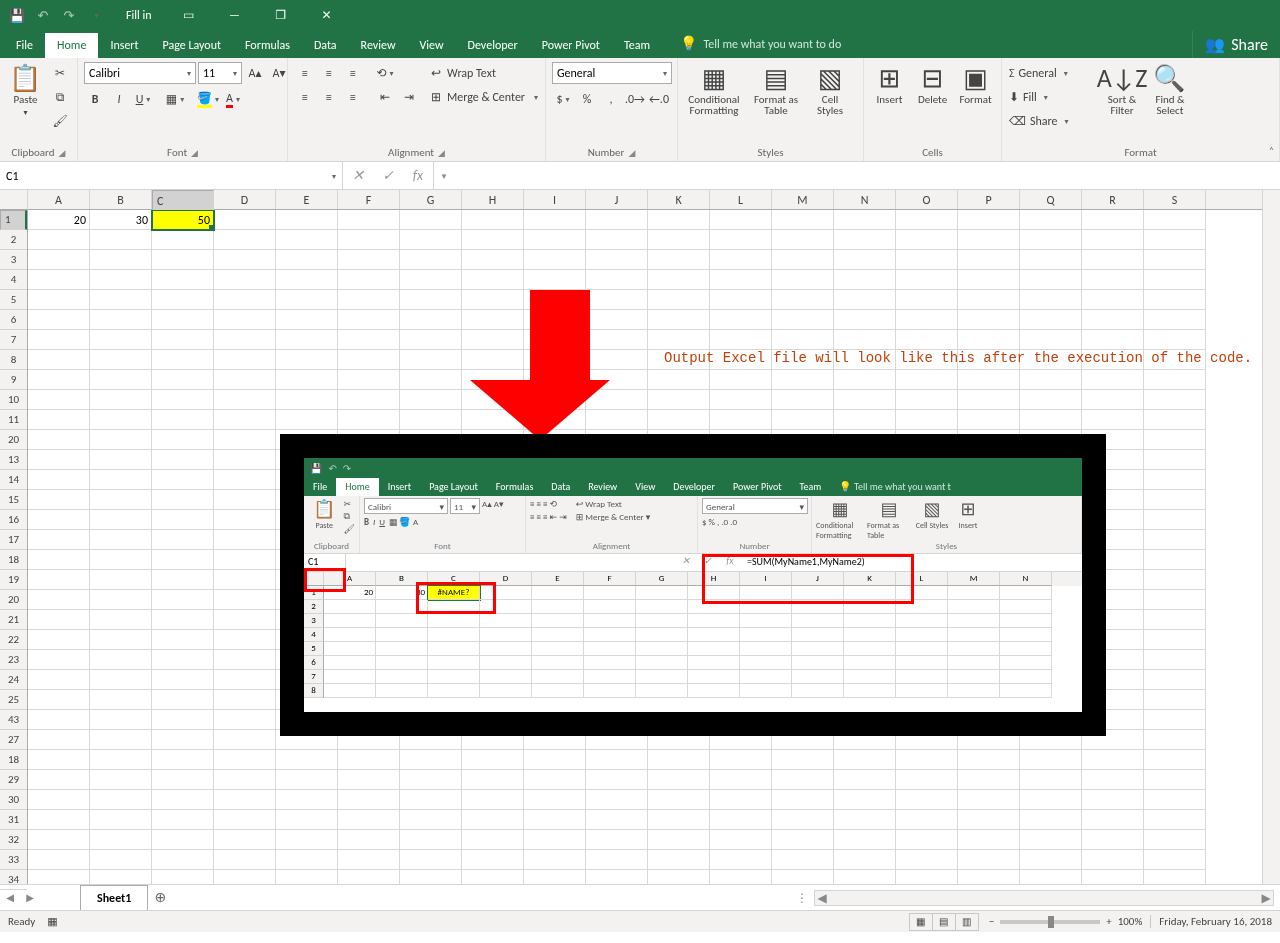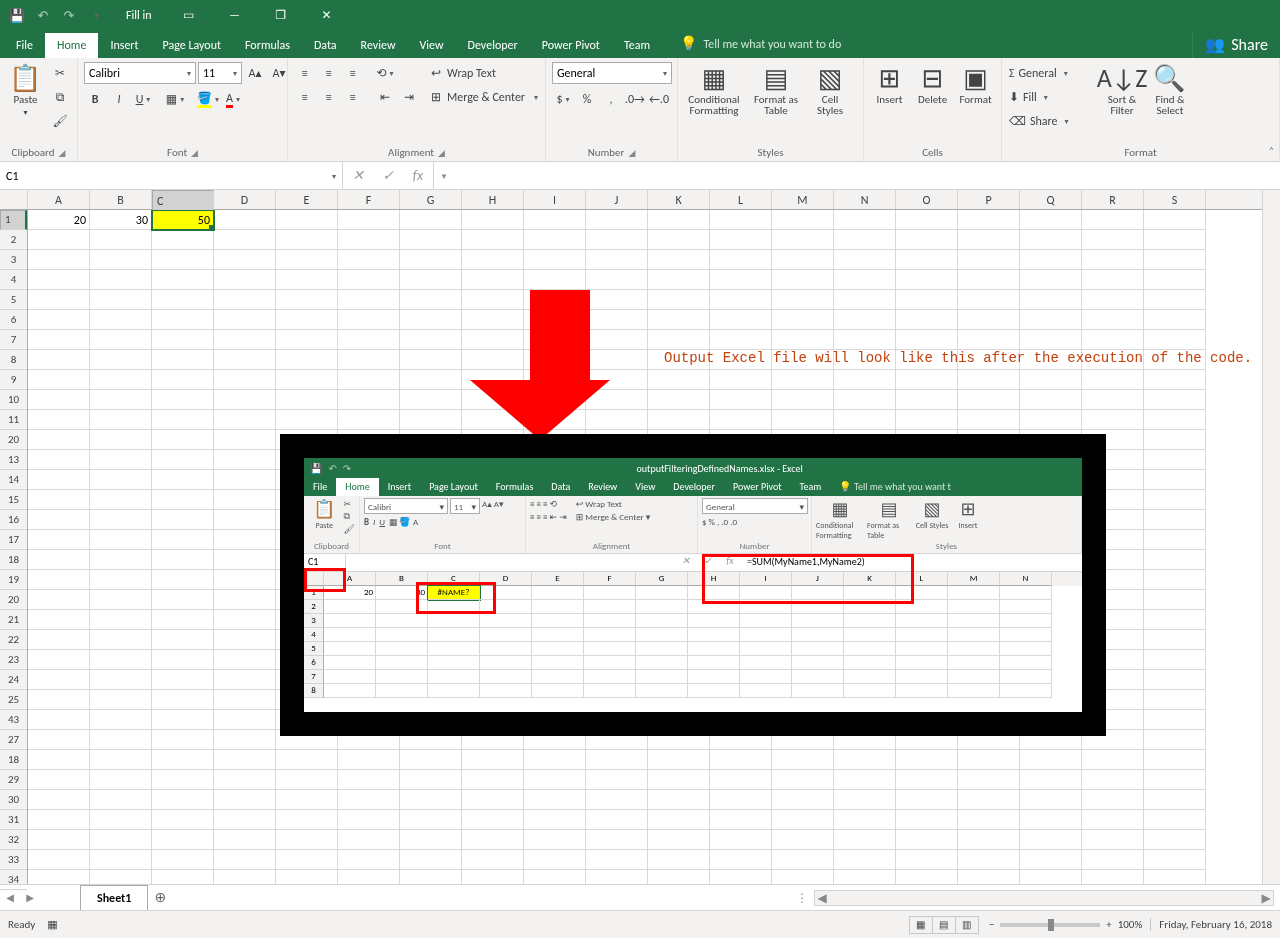--- a/index.html
+++ b/index.html
@@ -65,21 +65,21 @@
 .vscroll { position: absolute; right: 0; top: 0; bottom: 0; width: 18px; background: #f3f2f1; border-left: 1px solid #d4d4d4; }
 
 
 .sheetbar { height: 26px; background: #fff; border-top: 1px solid #d4d4d4; display: flex; align-items: center; font-size: 12px; }
 .sheetbar .navbtn { width: 20px; text-align: center; color: #888; cursor: pointer; font-size: 10px; }
 .sheettab { padding: 5px 16px; border: 1px solid #ababab; border-bottom: none; background: #fff; font-weight: bold; cursor: pointer; margin-top: -1px; }
 .addsheet { width: 24px; text-align: center; color: #666; cursor: pointer; font-size: 14px; }
 .sheetbar .hscroll { flex: 1; margin: 0 6px; height: 16px; background: #f3f2f1; border: 1px solid #d4d4d4; position: relative; }
 
 
-.statusbar { height: 28px; background: #f3f2f1; border-top: 1px solid #d4d4d4; display: flex; align-items: center; font-size: 11px; color: #444; padding: 0 8px; }
+.statusbar { height: 22px; background: #f3f2f1; border-top: 1px solid #d4d4d4; display: flex; align-items: center; font-size: 11px; color: #444; padding: 0 8px; }
 .statusbar .spacer { flex: 1; }
 .statusbar .vbtn { width: 24px; height: 18px; border: 1px solid #c8c8c8; margin-left: -1px; display: flex; align-items: center; justify-content: center; cursor: pointer; font-size: 10px; }
 .statusbar .zoom { display: flex; align-items: center; gap: 6px; margin-left: 10px; }
 .statusbar .slider { width: 100px; height: 4px; background: #c8c8c8; position: relative; }
 .statusbar .slider::before { content: ""; position: absolute; left: 48px; top: -4px; width: 6px; height: 12px; background: #888; }
 .statusbar .dt { border-left: 1px solid #c8c8c8; padding-left: 8px; margin-left: 8px; }
 
 
 .overlay-text { position: absolute; color: #c2410c; font-size: 14px; font-family: Liberation Mono, monospace; }
 .arrow-down { position: absolute; }
@@ -1143,21 +1143,20 @@
 
   <div class="overlay-text" style="left:664px; top:160px">Output Excel file will look like this after the execution of the code.</div>
 
   <div class="inner-shot" style="left:280px; top:244px; width:826px; height:302px">
     <div class="tb2">
       <div class="qat2">
           <span>💾</span>
           <span style="opacity:.6">↶</span>
           <span style="opacity:.6">↷</span>
         </div>
-      <div class="t2">outputFilteringDefinedNames.xlsx - Excel</div>
     </div>
     <div class="tabs2">
       <div class="tab2">File</div>
       <div class="tab2 act">Home</div>
       <div class="tab2">Insert</div>
       <div class="tab2">Page Layout</div>
       <div class="tab2">Formulas</div>
       <div class="tab2">Data</div>
       <div class="tab2">Review</div>
       <div class="tab2">View</div>

